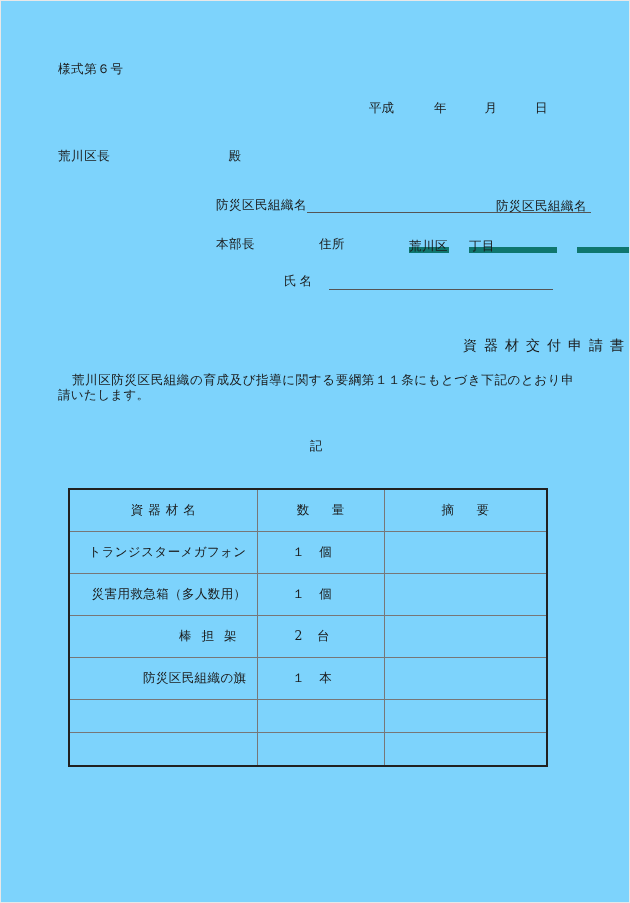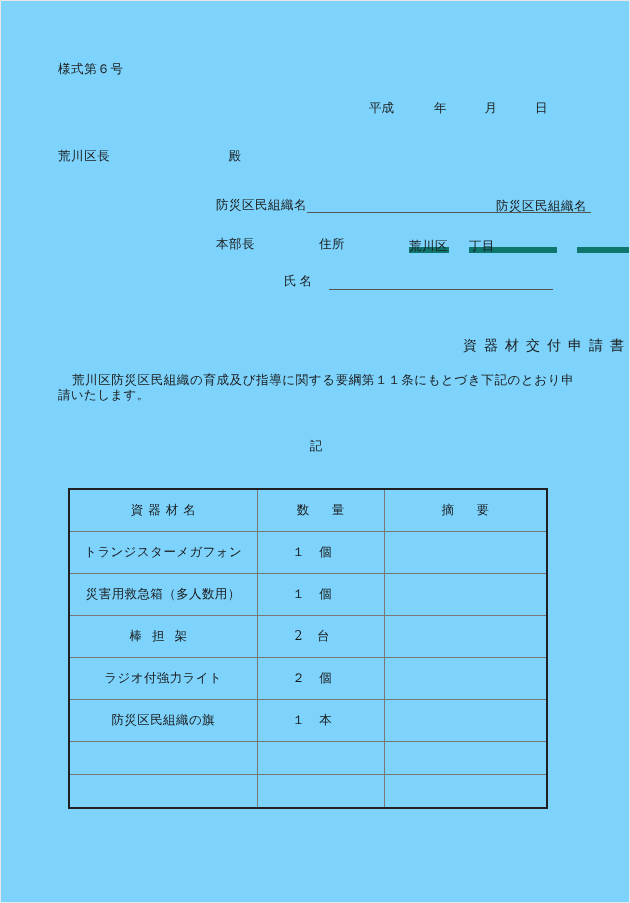--- a/index.html
+++ b/index.html
@@ -173,21 +173,21 @@
     box-sizing: border-box;
     padding: 12px 10px;
     vertical-align: middle;
   }
   table.items th {
     text-align: center;
     letter-spacing: 5px;
     text-indent: 5px;
   }
   table.items td.name {
-    text-align: center;
+    text-align: right;
     letter-spacing: 0.4px;
   }
   table.items td.name.spaced {
     letter-spacing: 10px;
   }
   table.items td.qty {
     text-align: center;
     padding-right: 26px;
     letter-spacing: 1px;
   }
@@ -262,25 +262,20 @@
             <td class="name">災害用救急箱（多人数用）</td>
             <td class="qty">１　個</td>
             <td class="rem"></td>
           </tr>
           <tr>
             <td class="name spaced">棒担架</td>
             <td class="qty">2　台</td>
             <td class="rem"></td>
           </tr>
           <tr>
-            <td class="name">ラジオ付強力ライト</td>
-            <td class="qty">２　個</td>
-            <td class="rem"></td>
-          </tr>
-          <tr>
             <td class="name">防災区民組織の旗</td>
             <td class="qty">１　本</td>
             <td class="rem"></td>
           </tr>
           <tr class="empty">
             <td class="name"></td>
             <td class="qty"></td>
             <td class="rem"></td>
           </tr>
           <tr class="empty">

